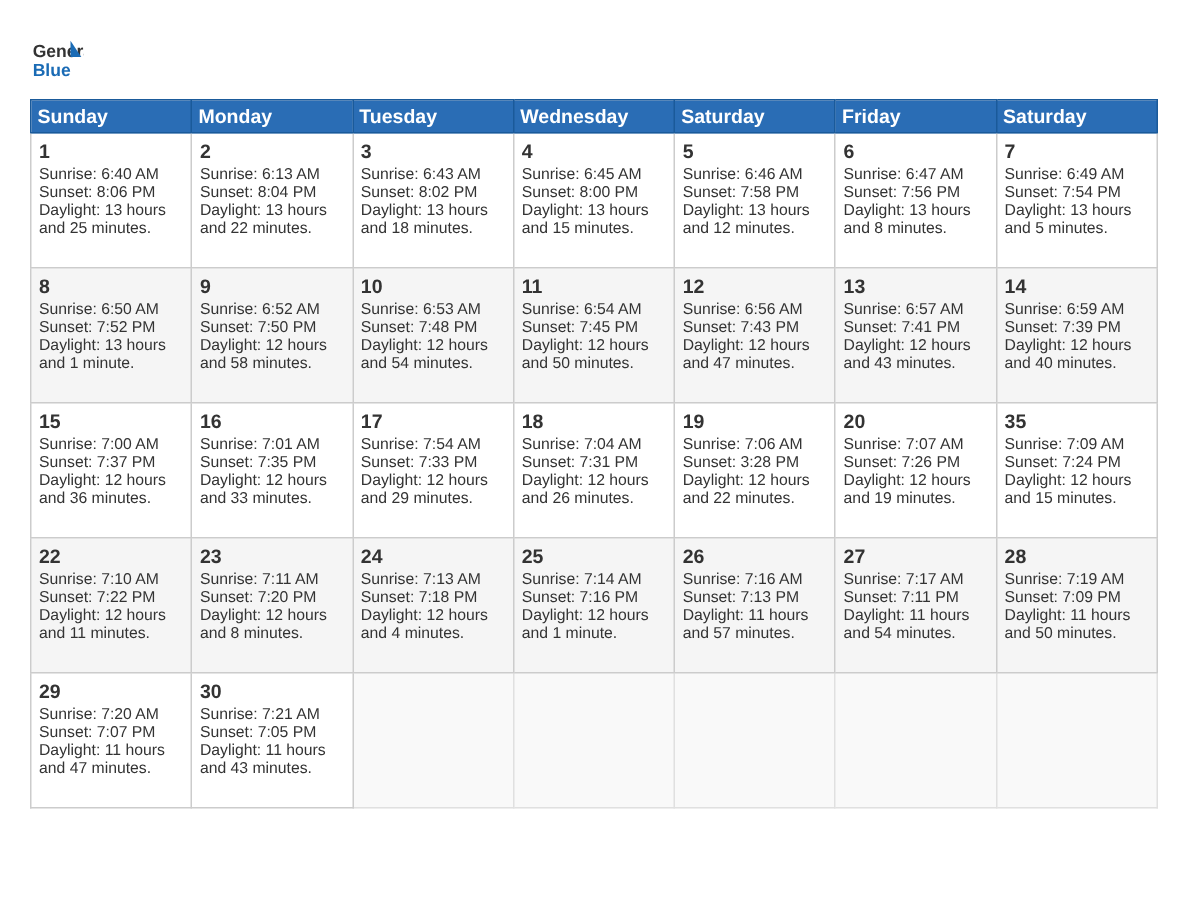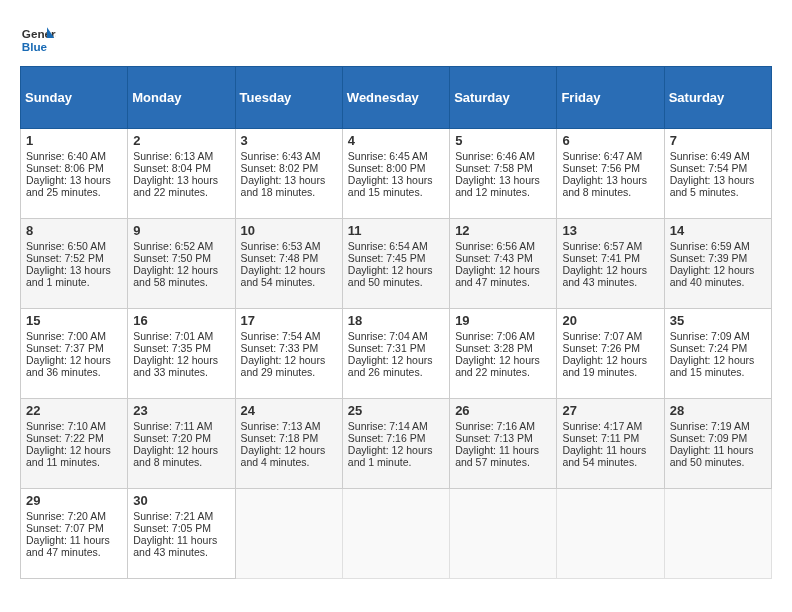--- a/index.html
+++ b/index.html
@@ -40,21 +40,21 @@
     table {
       width: 100%;
       border-collapse: collapse;
       table-layout: fixed;
     }
     th {
       background-color: #2a6db5;
       color: #fff;
       font-size: 13px;
       font-weight: bold;
-      padding: 23px 4px;
+      padding: 3px 4px;
       text-align: left;
       border: 1px solid #1a5a9a;
     }
     td {
       vertical-align: top;
       border: 1px solid #ccc;
       padding: 4px 5px;
       font-size: 10.5px;
       color: #333;
       background: #fff;
@@ -262,21 +262,21 @@
         <span>Daylight: 12 hours and 1 minute.</span>
       </td>
         <td>
         <span class="day-num">26</span>
         <span>Sunrise: 7:16 AM</span><br>
         <span>Sunset: 7:13 PM</span><br>
         <span>Daylight: 11 hours and 57 minutes.</span>
       </td>
         <td>
         <span class="day-num">27</span>
-        <span>Sunrise: 4:17 AM</span><br>
+        <span>Sunrise: 7:17 AM</span><br>
         <span>Sunset: 7:11 PM</span><br>
         <span>Daylight: 11 hours and 54 minutes.</span>
       </td>
         <td>
         <span class="day-num">28</span>
         <span>Sunrise: 7:19 AM</span><br>
         <span>Sunset: 7:09 PM</span><br>
         <span>Daylight: 11 hours and 50 minutes.</span>
       </td>
       </tr>

